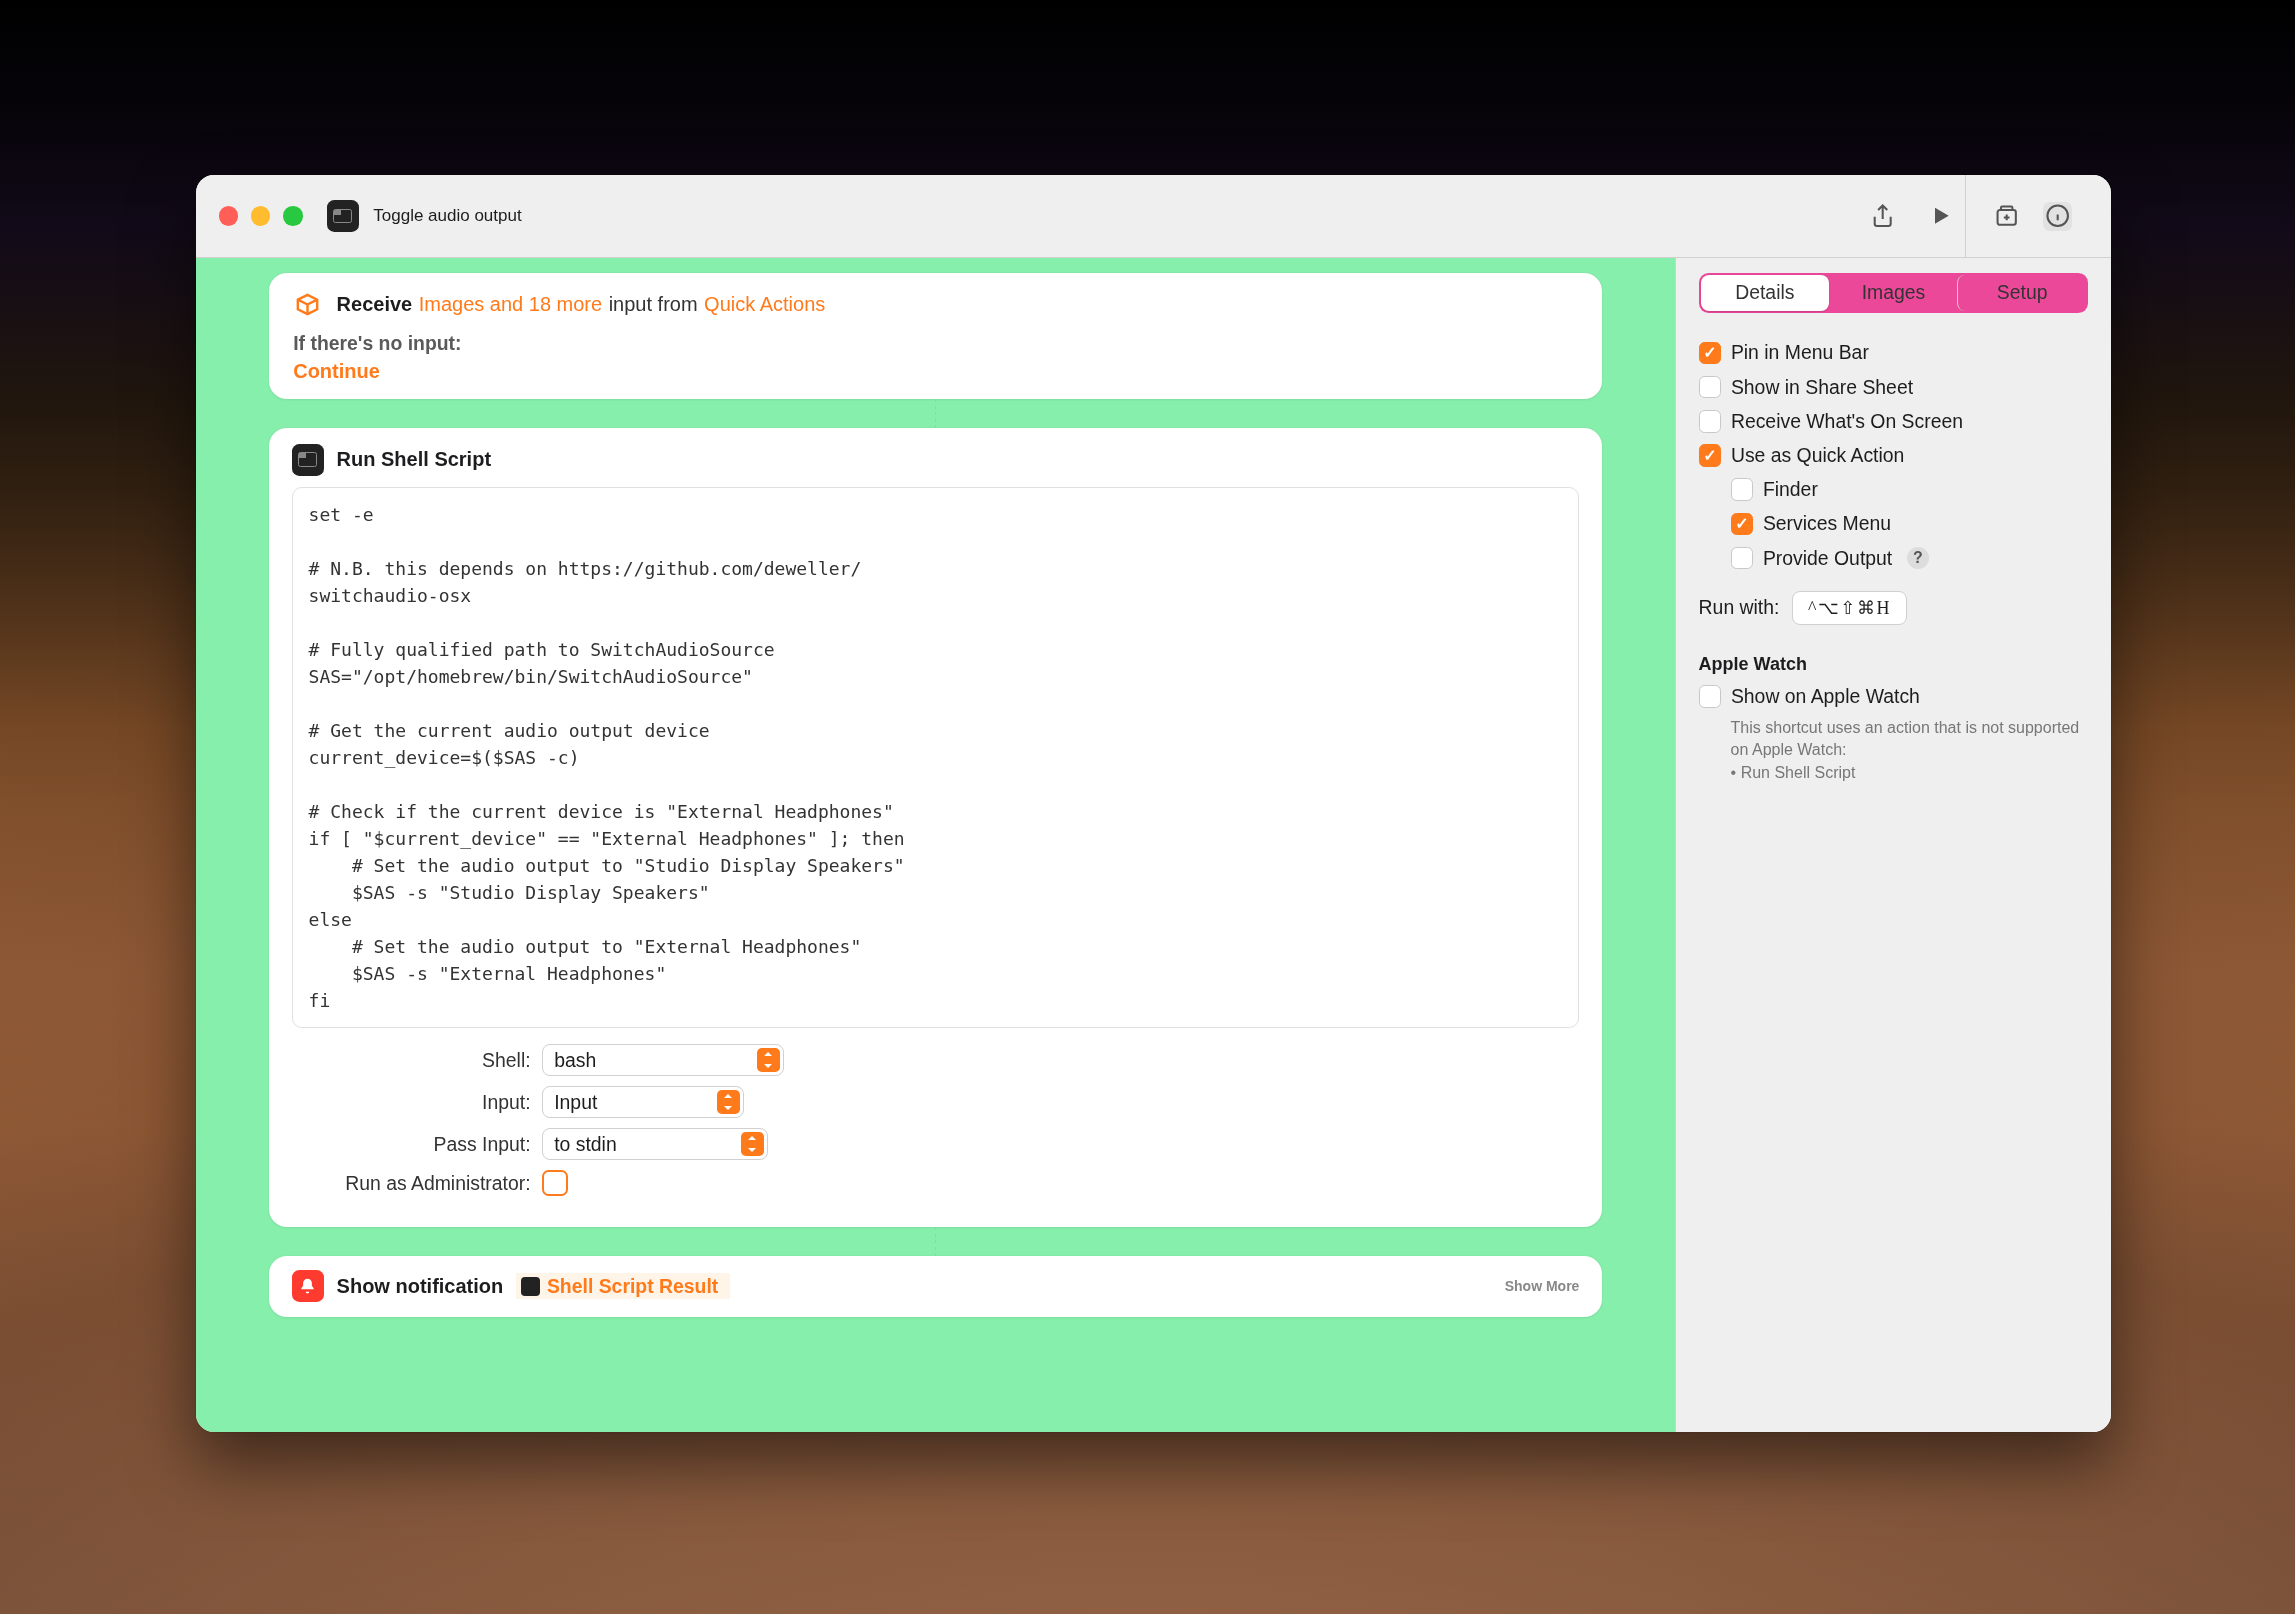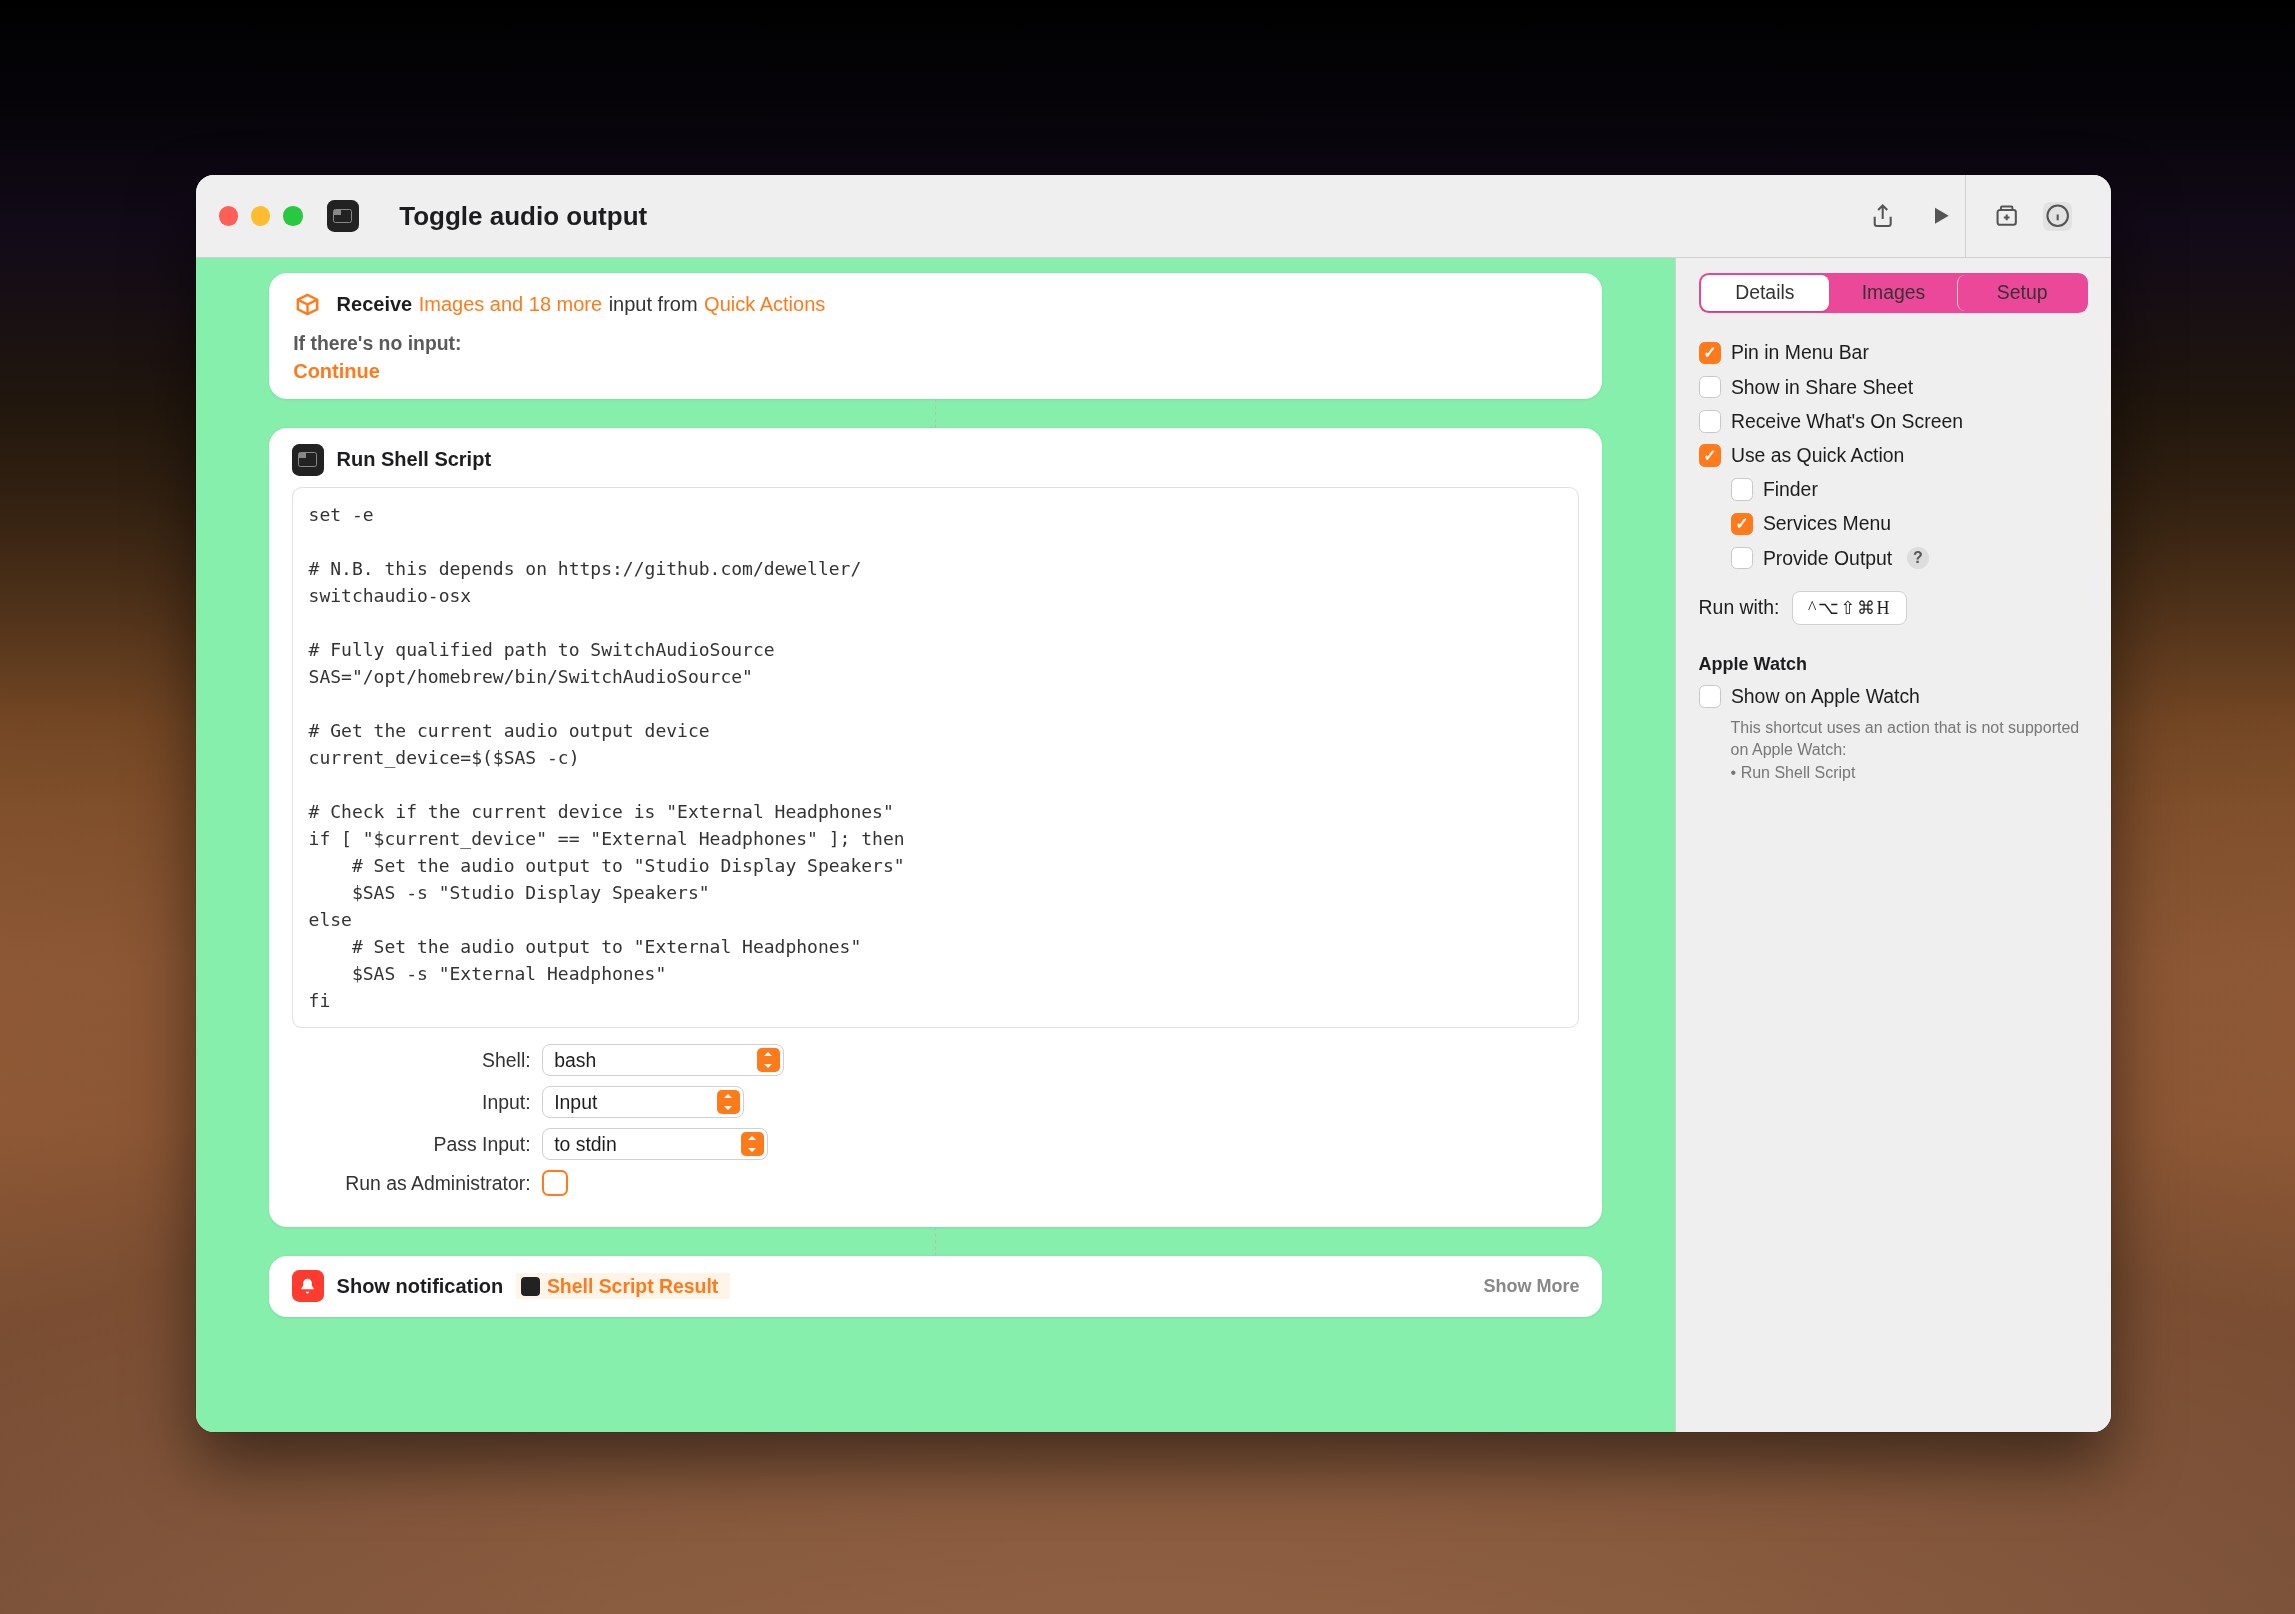--- a/index.html
+++ b/index.html
@@ -57,21 +57,21 @@
   width: 32px; height: 32px;
   background: #222;
   border-radius: 7.3px;
   margin-right: 14.5px;
   display: flex; align-items: center; justify-content: center;
   color: #fff; font-size: 14.5px;
 }
 .app-icon-inner{ width:19.4px; height:14.5px; border:1.6px solid #888; border-radius:2.4px; position:relative;}
 .app-icon-inner::before{content:""; position:absolute; top:0; left:0; right:60%; bottom:60%; background:#888;}
 
-.window-title { font-size: 26px; font-weight: 700; flex: 1; margin-left: 26px; }
+.window-title { font-size: 17px; font-weight: 400; flex: 1; }
 
 .tb-right { display:flex; align-items:center; gap: 29px; }
 .tb-btn { width: 29px; height: 29px; display:flex; align-items:center; justify-content:center; color:#555; cursor:pointer; border-radius:6.5px;}
 .tb-btn svg { width: 27.4px; height: 27.4px; }
 .divider-v { width: 0.8px; height: 83px; background: #d0d0d0; margin: 0 9.7px; }
 .sidebar-tools { display:flex; align-items:center; gap: 22.6px; padding: 0 16px;}
 
 .tb-btn.selected { background: #e2e2e2; }
 
 .body { display:flex; flex: 1; overflow:hidden; }
@@ -185,21 +185,21 @@
 .var-pill {
   display:inline-flex; align-items:center; gap:6.5px;
   background: #fff4e8;
   color: #ff7a1a;
   font-weight: 600;
   font-size: 19.4px;
   padding: 1.6px 11.3px 1.6px 4.8px;
   border-radius: 0;
 }
 .var-pill .mini-icon{ width:19.4px; height:19.4px; background:#222; border-radius:4px; display:inline-block;}
-.show-more { color:#888; font-weight:600; font-size: 18px; cursor:pointer; }
+.show-more { color:#888; font-weight:600; font-size: 14px; cursor:pointer; }
 
 
 .segmented {
   display:flex;
   background:#ec4899;
   border-radius: 9.7px;
   padding: 2.4px;
   margin-bottom: 22.6px;
 }
 .seg { flex:1; text-align:center; padding:6.5px 0; font-size: 19.4px; font-weight:500; cursor:pointer; color:#333; border-radius:8px;}

